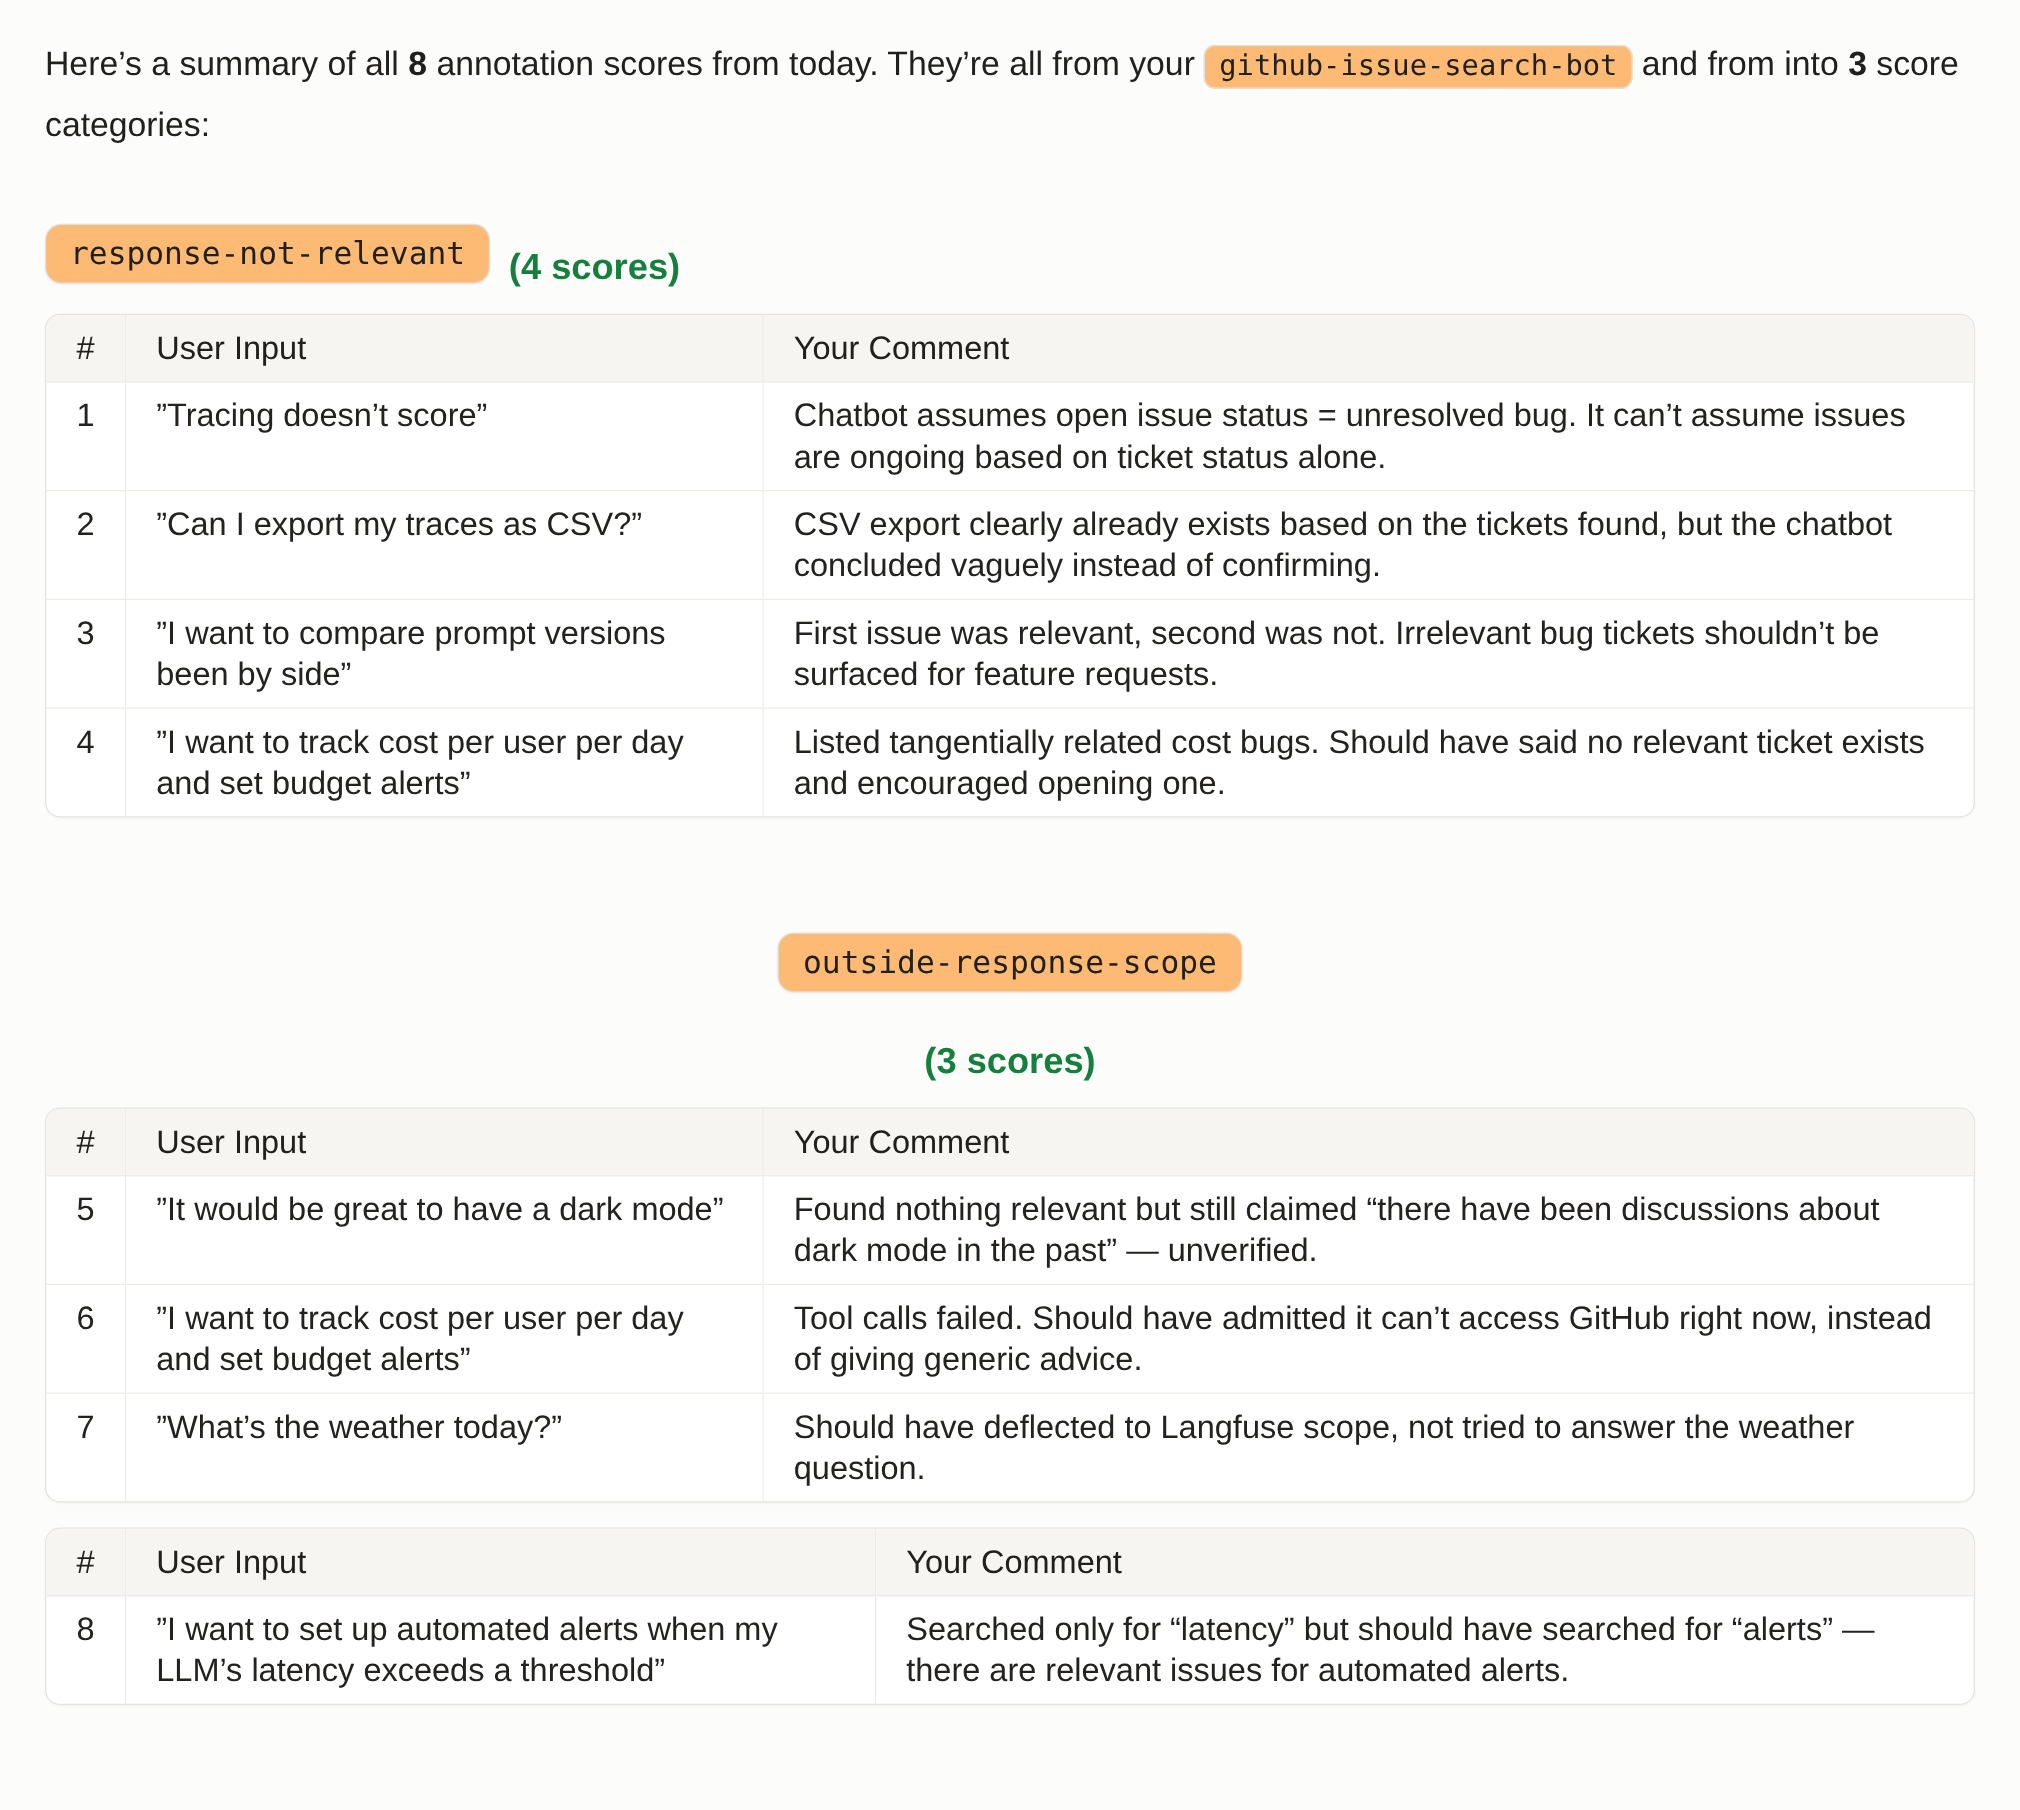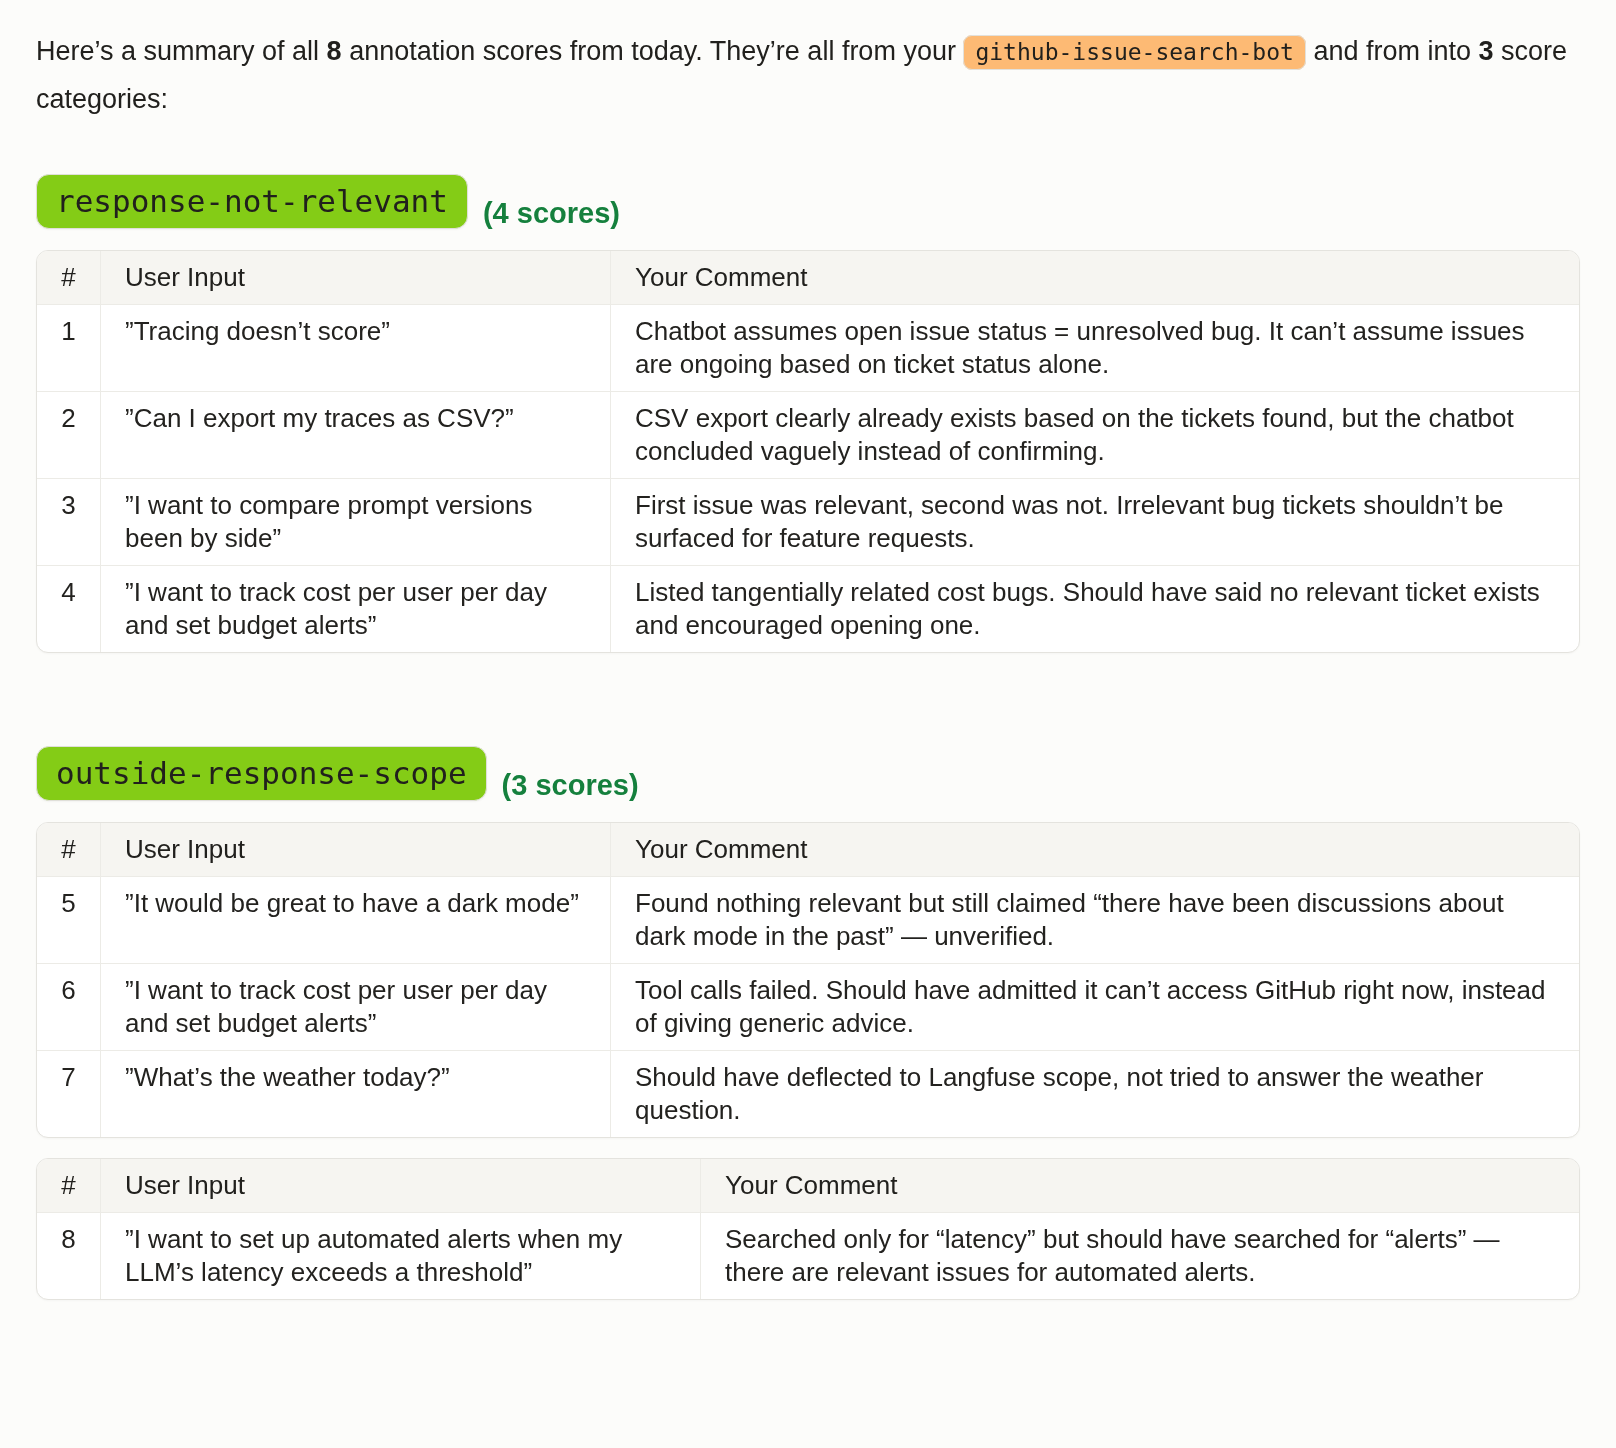--- a/index.html
+++ b/index.html
@@ -32,26 +32,26 @@
     color: #21201D;
   }
 
   
   .section-heading {
     display: flex;
     align-items: center;
     gap: 15px;
   }
   .sh-1 { margin-top: 50px; }
-  .sh-2 { margin-top: 92px; }
+  .sh-2 { margin-top: 92px; flex-direction: column; }
   .sh-3 { margin-top: 88px; }
   .badge {
     font-family: "DejaVu Sans Mono", monospace;
-    font-size: 31px;
-    background: #84cc16;
+    font-size: 25px;
+    background: #fdba74;
     border: 1.5px solid #E0DFD9;
     border-radius: 13px;
     padding: 8px 19px 9px 19px;
     box-shadow: 0 1px 2px rgba(0,0,0,0.04);
     color: #21201D;
     white-space: nowrap;
   }
   .count {
     font-size: 29px;
     font-weight: 700;

